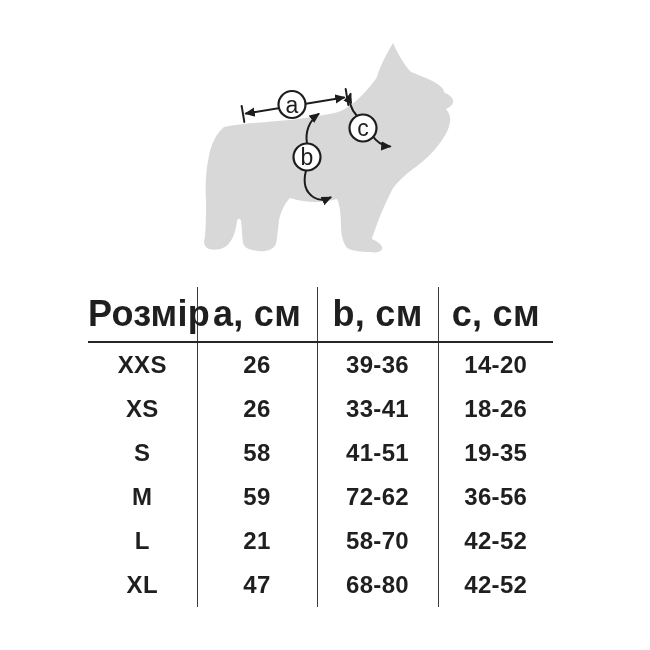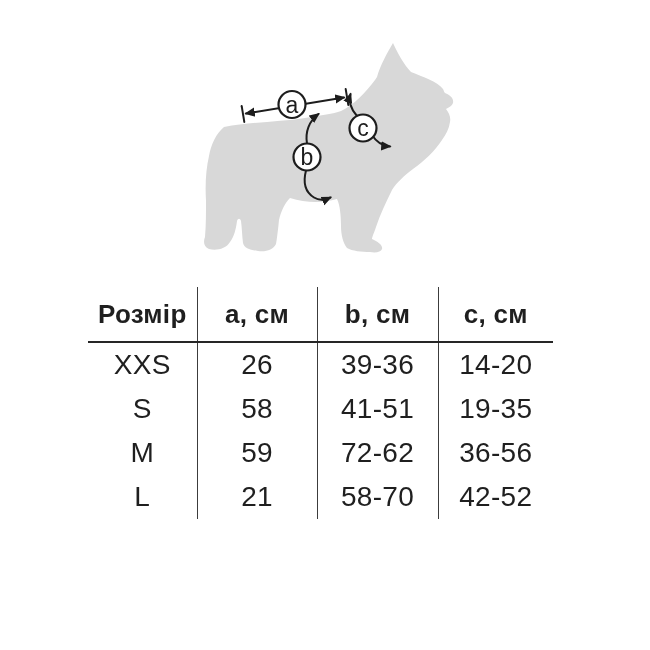--- a/index.html
+++ b/index.html
@@ -23,23 +23,23 @@
     font-size:23px;fill:var(--ink);text-anchor:middle;
   }
   .arrhead{fill:var(--ink);}
   table.size-table{
     position:absolute;left:88px;top:287px;width:465px;
     border-collapse:collapse;table-layout:fixed;color:var(--text);
   }
   .size-table th,.size-table td{
     text-align:center;vertical-align:middle;padding:0;letter-spacing:.3px;
   }
-  .size-table th{height:54px;font-size:26px;font-weight:700;
+  .size-table th{height:54px;font-size:36px;font-weight:700;
     border-bottom:2px solid var(--header-line);}
-  .size-table td{height:44px;font-size:28px;font-weight:400;}
+  .size-table td{height:44px;font-size:24px;font-weight:700;}
   .size-table th.vline,.size-table td.vline{border-left:1.5px solid var(--grid-line);}
 </style>
 </head>
 <body>
 
 <div class="canvas">
 
   <div class="figure">
     <svg viewBox="0 0 260 230" xmlns="http://www.w3.org/2000/svg">
       <defs>
@@ -126,32 +126,44 @@
       </tr>
     </thead>
     <tbody>
       <tr>
         <td>XXS</td>
         <td class="vline">26</td>
         <td class="vline">39-36</td>
         <td class="vline">14-20</td>
       </tr>
       <tr>
+        <td>XS</td>
+        <td class="vline">26</td>
+        <td class="vline">33-41</td>
+        <td class="vline">18-26</td>
+      </tr>
+      <tr>
         <td>S</td>
         <td class="vline">58</td>
         <td class="vline">41-51</td>
         <td class="vline">19-35</td>
       </tr>
       <tr>
         <td>M</td>
         <td class="vline">59</td>
         <td class="vline">72-62</td>
         <td class="vline">36-56</td>
       </tr>
       <tr>
         <td>L</td>
         <td class="vline">21</td>
         <td class="vline">58-70</td>
         <td class="vline">42-52</td>
       </tr>
+      <tr>
+        <td>XL</td>
+        <td class="vline">47</td>
+        <td class="vline">68-80</td>
+        <td class="vline">42-52</td>
+      </tr>
     </tbody>
   </table>
 </div>
 
 </body></html>

